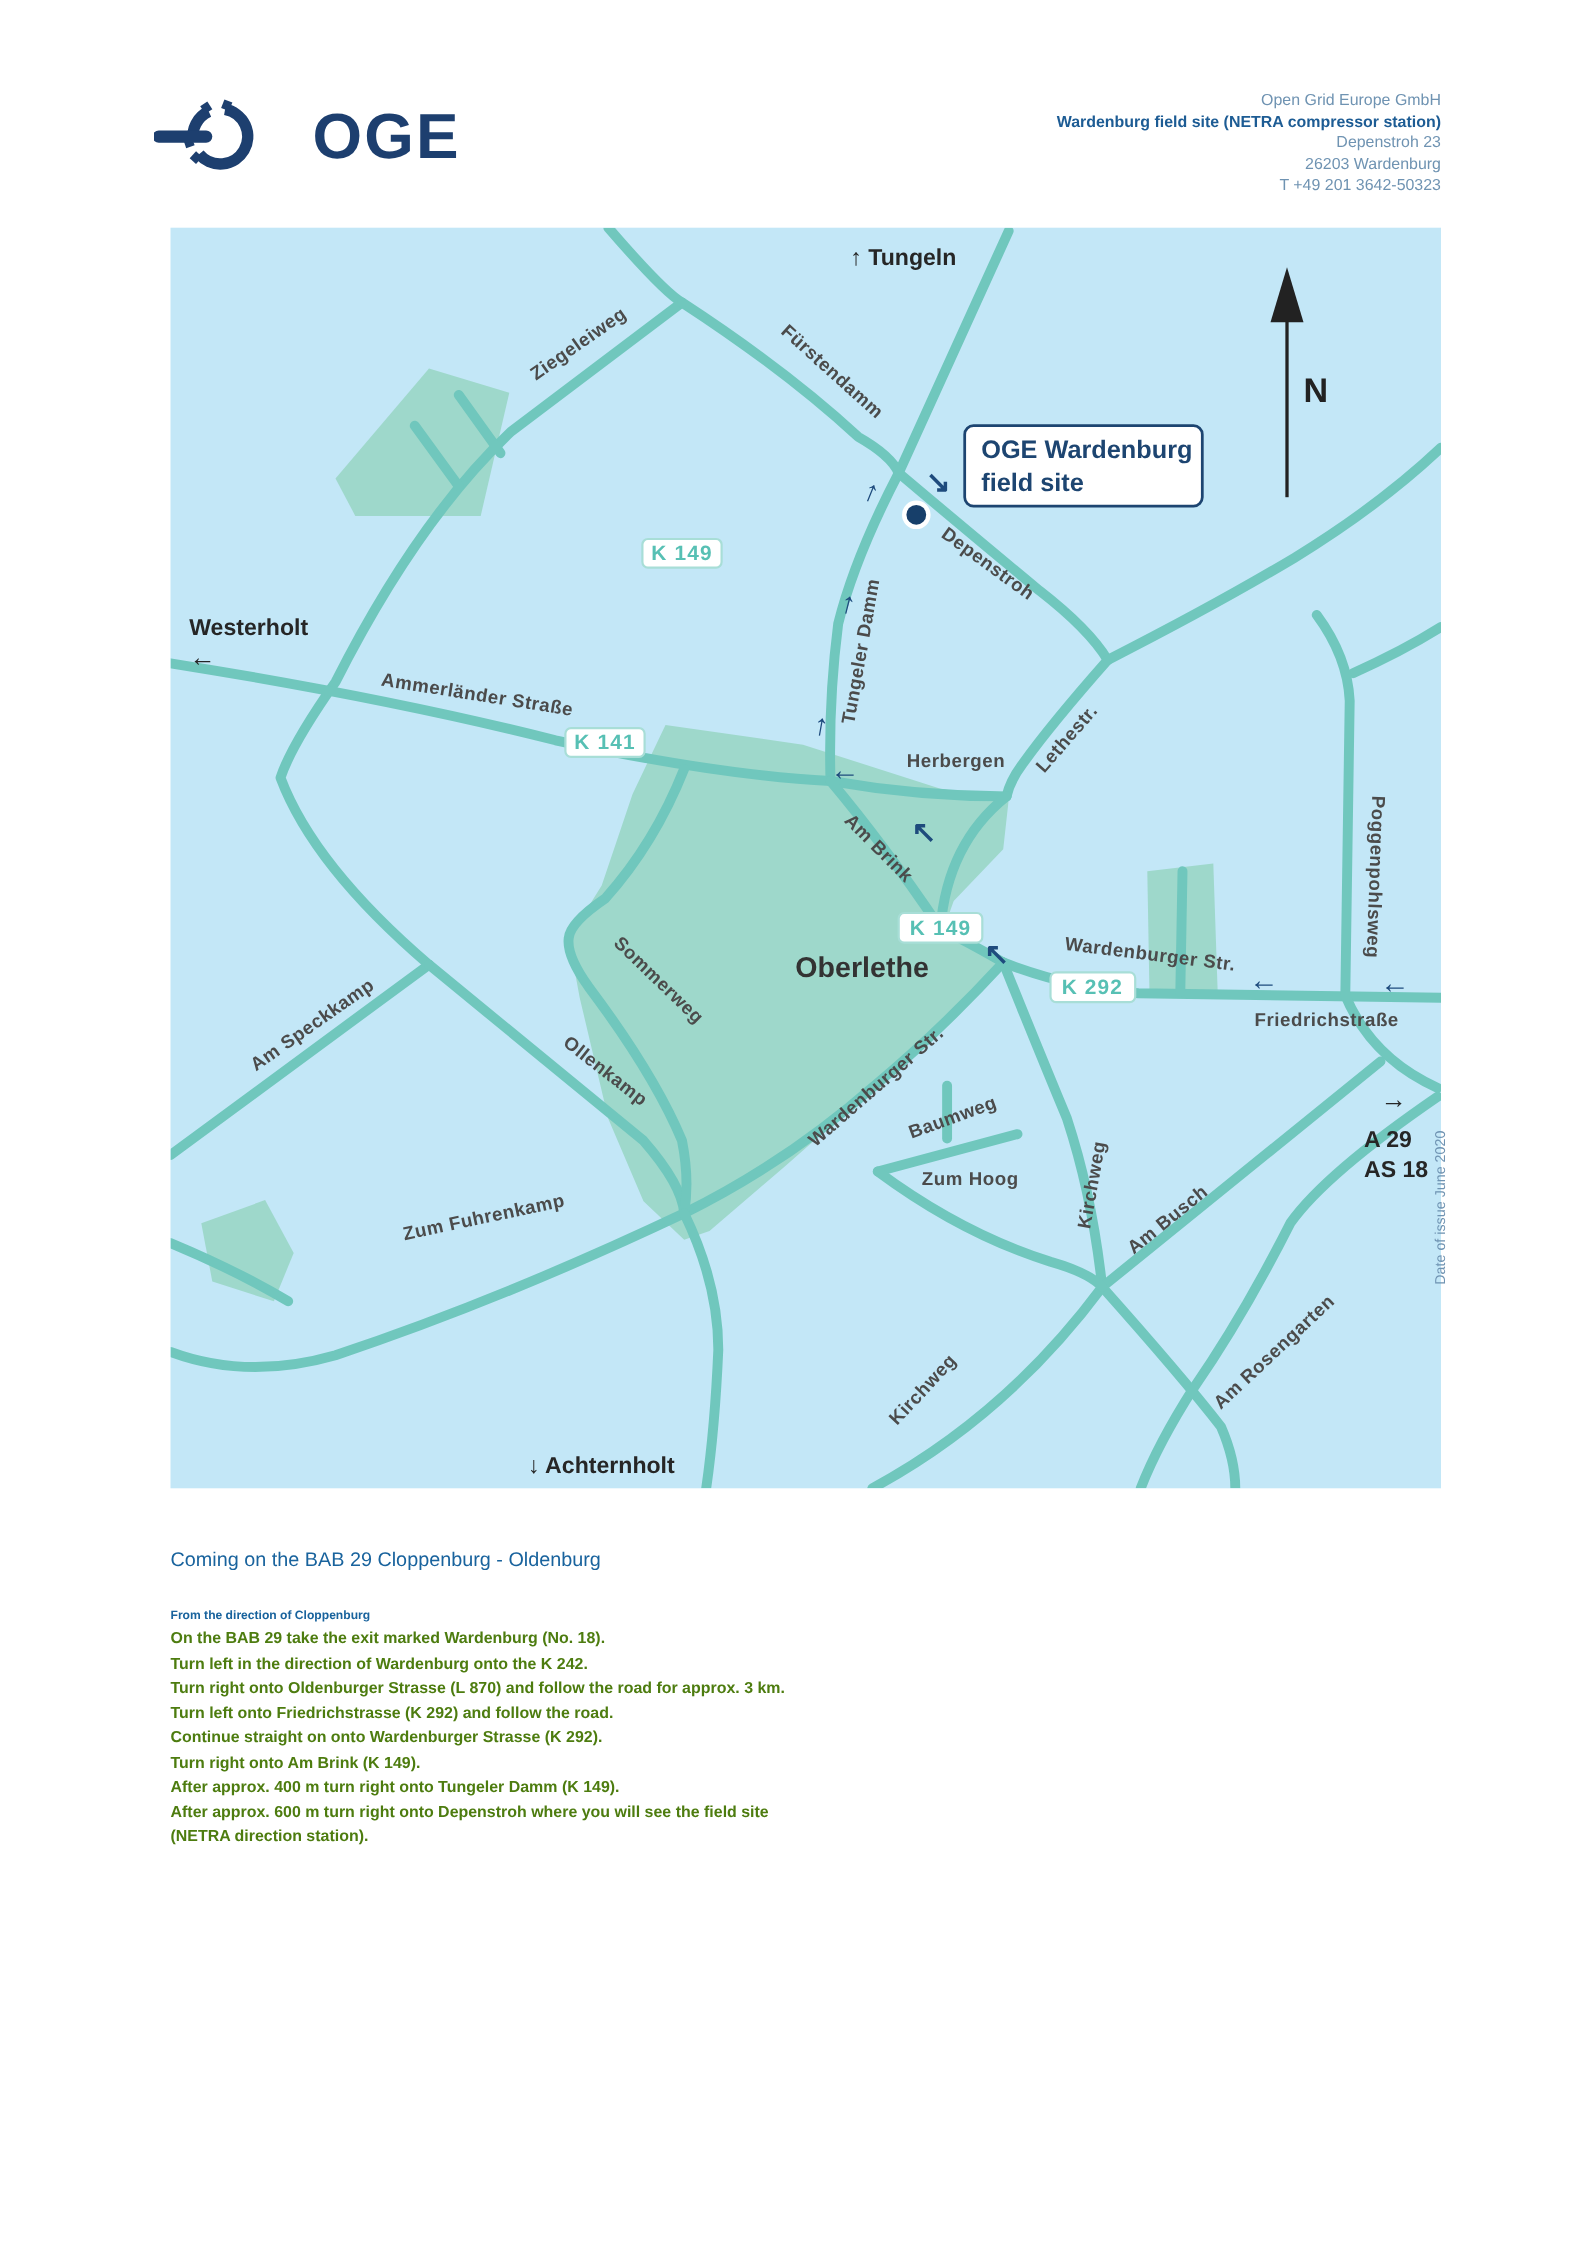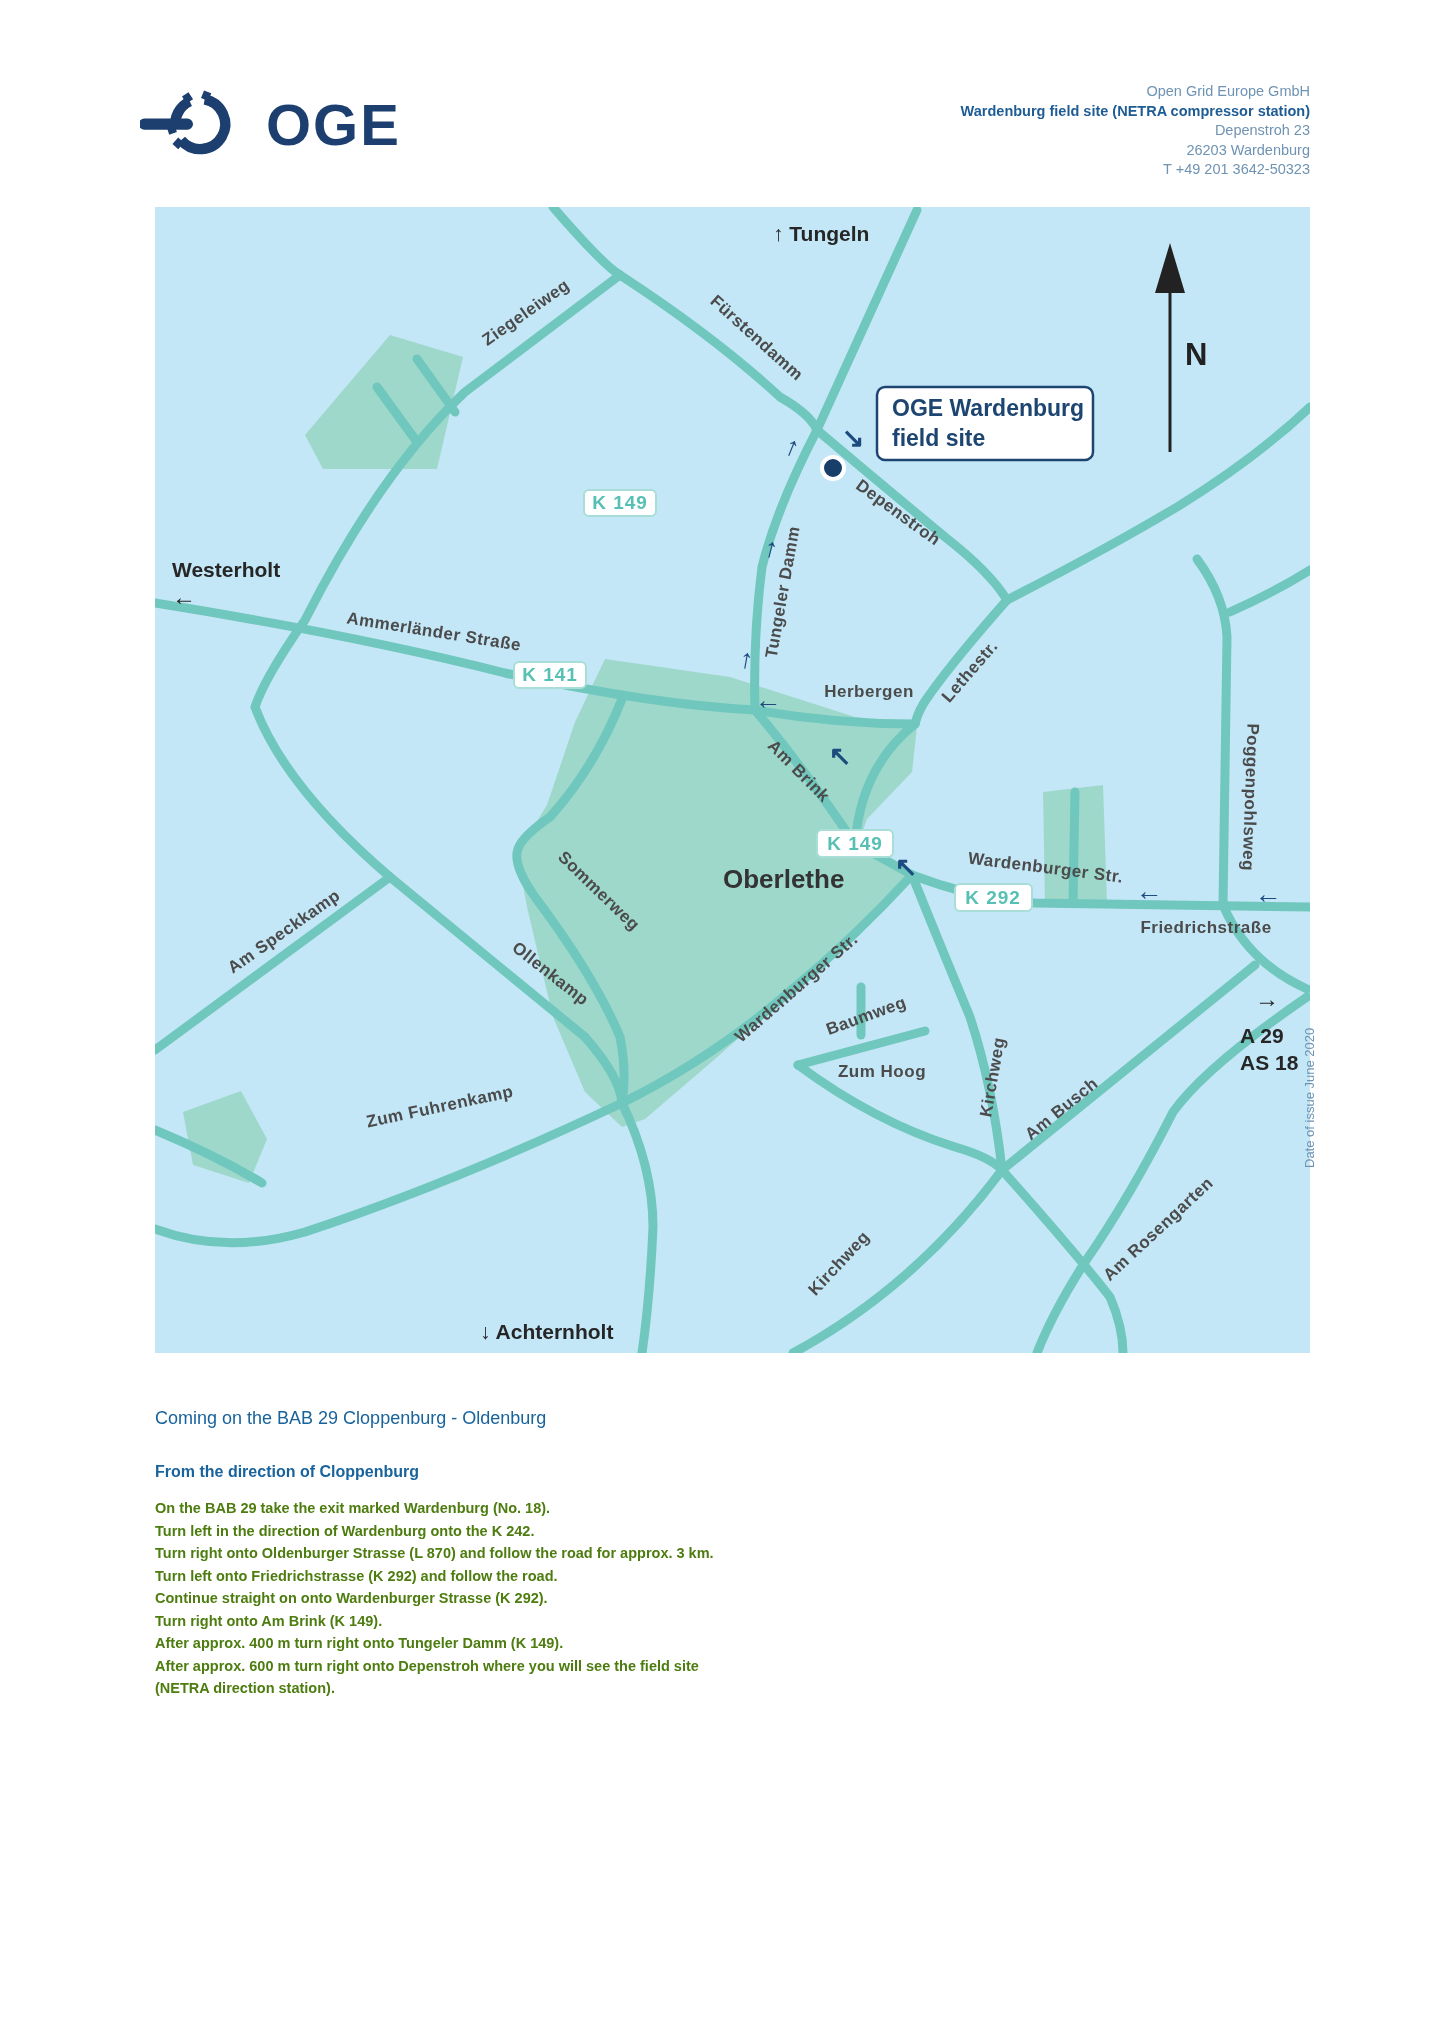--- a/index.html
+++ b/index.html
@@ -1,20 +1,20 @@
 <!DOCTYPE html>
 <html><head>
 <meta charset="utf-8">
 <style>
   html,body{margin:0;padding:0;background:#ffffff;}
   body{width:1440px;height:2038px;position:relative;font-family:"Liberation Sans",sans-serif;overflow:hidden;}
   .abs{position:absolute;}
 
   
-  #logo{left:140px;top:84px;display:flex;align-items:center;gap:14px;}
+  #logo{left:140px;top:84px;display:flex;align-items:center;gap:32px;}
   #logo .wordmark{font-size:58px;font-weight:bold;color:#1d3f6f;letter-spacing:2px;line-height:1;}
   #address{right:130px;top:82px;text-align:right;font-size:14.5px;line-height:19.5px;color:#6f93b2;margin-left:16px;}
   #address .bold-line{font-weight:bold;color:#1d5c94;}
 
   
   #map{left:155px;top:207px;width:1155px;height:1146px;background:#c3e7f7;overflow:hidden;}
   #map svg{display:block;}
   text{font-family:"Liberation Sans",sans-serif;}
   .street{font-size:17px;font-weight:600;fill:#4b4b4b;letter-spacing:.5px;}
   .place{font-size:21px;font-weight:bold;fill:#262626;}
@@ -23,21 +23,21 @@
   .nav-arrow{font-size:27px;font-weight:bold;fill:#1e4b7d;}
   .blk-arrow{font-size:24px;font-weight:bold;fill:#262626;}
 
   
   #date-note{left:1322px;top:1148px;width:205px;height:20px;transform:rotate(-90deg);transform-origin:0 100%;
              font-size:13px;color:#6f93b2;white-space:nowrap;}
 
   
   #directions{left:155px;top:1408px;width:900px;}
   #directions h1{font-size:18px;font-weight:normal;color:#19639d;margin:0 0 34px 0;}
-  #directions h2{font-size:16px;font-weight:bold;color:#19639d;margin:0 0 16px 0;}
+  #directions h2{font-size:11px;font-weight:bold;color:#19639d;margin:0 0 4px 0;}
   #directions p{font-size:14.5px;color:#4d7c0f;margin:0;line-height:22.5px;font-weight:bold;}
 </style>
 </head>
 <body>
 
 <div class="abs" id="logo">
   <svg width="112" height="82" viewBox="-15 0 130 82">
     <g stroke="#1d3f6f" stroke-width="12" fill="none">
       <path d="M 60 11.4 A 29 29 0 1 1 32.7 58.6"></path>
       <path d="M 26.4 45 A 29 29 0 0 1 42.8 13.6"></path>

